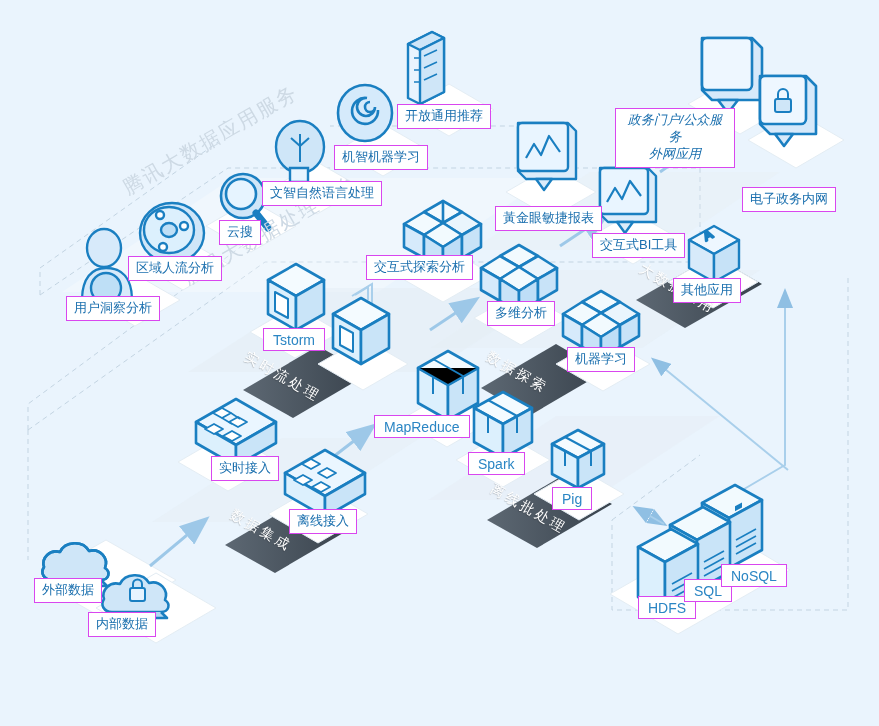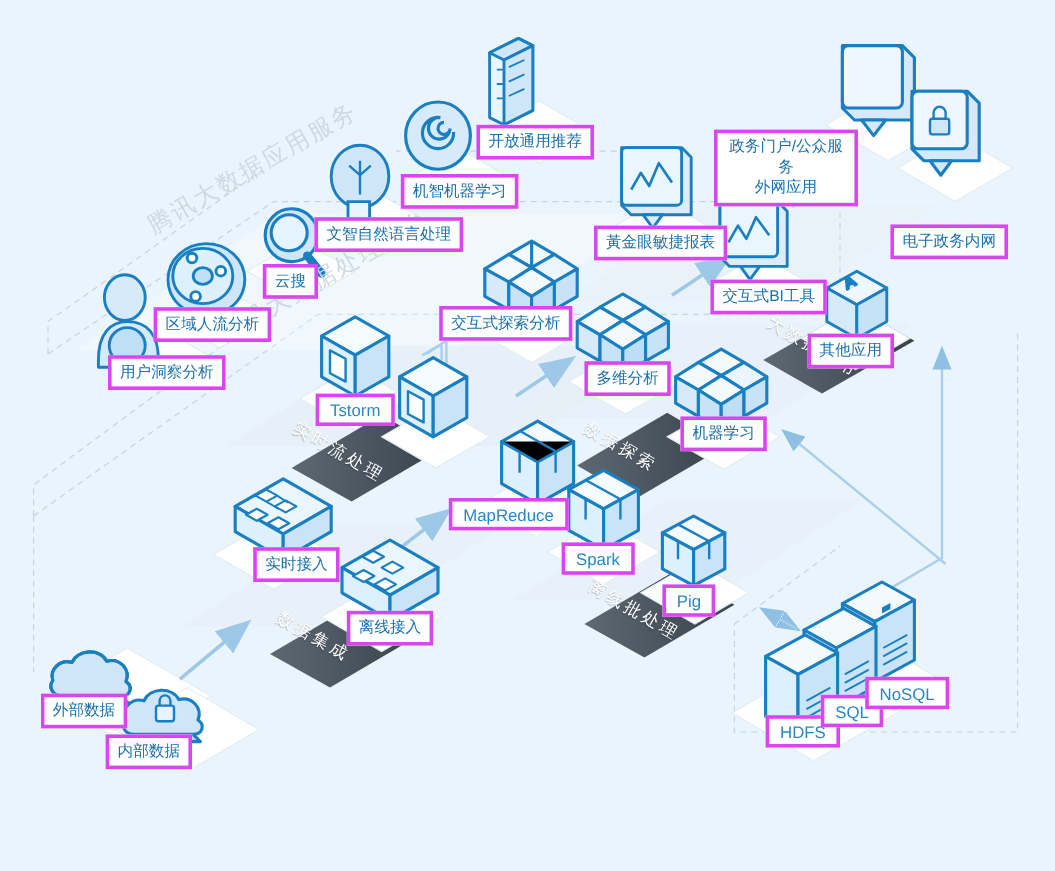--- a/index.html
+++ b/index.html
@@ -18,21 +18,21 @@
   #svg-layer {
     position: absolute;
     left: 0; top: 0;
     width: 879px;
     height: 726px;
   }
   
   .chip {
     position: absolute;
     background: #ffffff;
-    border: 3px solid #d946ef;
+    border: 1px solid #d946ef;
     color: #1a6fae;
     font-size: 13px;
     line-height: 1.25;
     padding: 3px 7px 4px 7px;
     white-space: pre;
     text-align: center;
     box-sizing: border-box;
     letter-spacing: 0px;
   }
   .chip.lat {
@@ -412,39 +412,39 @@
 
   <div class="wm" style="left:118px; top:178px; transform:rotate(-30deg); transform-origin:left top;">腾讯大数据应用服务</div>
   <div class="wm" style="left:178px; top:268px; transform:rotate(-30deg); transform-origin:left top;">腾讯大数据处理平台</div>
 
   <div class="band" style="left:250px; top:348px; transform:rotate(30deg); transform-origin:left top;">实时流处理</div>
   <div class="band" style="left:492px; top:348px; transform:rotate(30deg); transform-origin:left top;">数据探索</div>
   <div class="band" style="left:645px; top:260px; transform:rotate(30deg); transform-origin:left top;">大数据应用</div>
   <div class="band" style="left:496px; top:480px; transform:rotate(30deg); transform-origin:left top;">离线批处理</div>
   <div class="band" style="left:236px; top:506px; transform:rotate(30deg); transform-origin:left top;">数据集成</div>
 
-  <div class="chip" style="left:66px; top:296px;margin-left:24px;">用户洞察分析</div>
+  <div class="chip" style="left:66px; top:296px;">用户洞察分析</div>
 
   <div class="chip" style="left:128px; top:256px;">区域人流分析</div>
 
   <div class="chip" style="left:219px; top:220px;">云搜</div>
 
   <div class="chip" style="left:262px; top:181px;">文智自然语言处理</div>
 
   <div class="chip" style="left:334px; top:145px;">机智机器学习</div>
 
   <div class="chip" style="left:397px; top:104px;">开放通用推荐</div>
 
-  <div class="chip" style="left:495px; top:188px;text-align:center;">黃金眼敏捷报表</div>
+  <div class="chip" style="left:495px; top:206px;text-align:center;">黃金眼敏捷报表</div>
 
   <div class="chip" style="left:592px; top:233px;">交互式BI工具</div>
 
   <div class="chip" style="left:673px; top:278px;">其他应用</div>
 
-  <div class="chip two" style="left:595px; top:108px; width:120px;">政务门户/公众服务
+  <div class="chip two" style="left:615px; top:108px; width:120px;font-style:italic;">政务门户/公众服务
 外网应用</div>
 
   <div class="chip" style="left:742px; top:139px;margin-top:48px;">电子政务内网</div>
 
   <div class="chip lat" style="left:263px; top:328px;">Tstorm</div>
 
 
   <div class="chip lat" style="left:374px; top:415px;">MapReduce</div>
 
   <div class="chip lat" style="left:468px; top:452px;text-align:right;">Spark</div>

